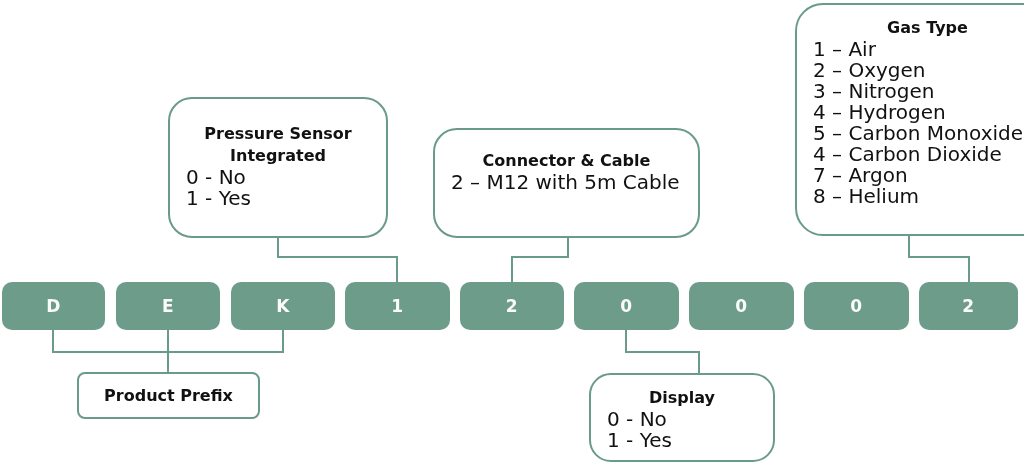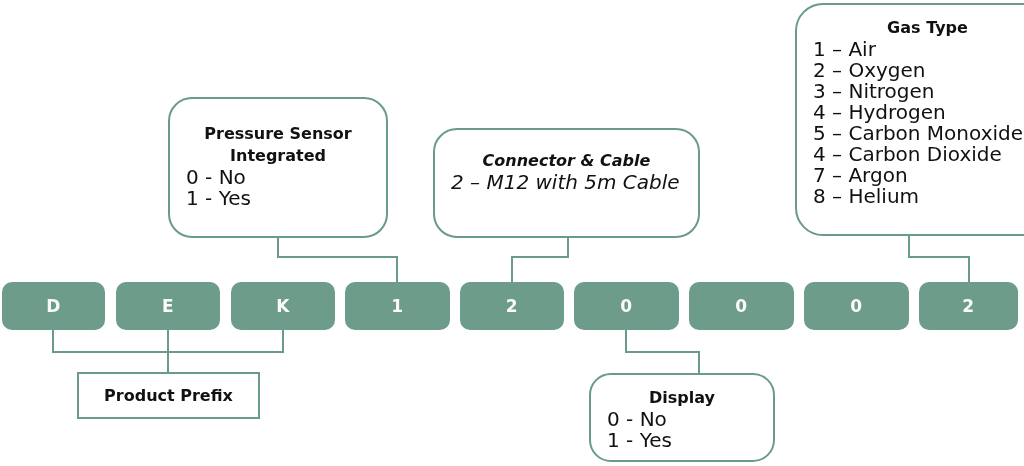--- a/index.html
+++ b/index.html
@@ -81,28 +81,28 @@
 
   <div class="callout" style="left:168px; top:97px; width:220px; height:141px; border-radius:24px; padding-top:24px;">
     <div class="callout-title">Pressure Sensor</div>
     <div class="callout-title">Integrated</div>
     <div class="callout-list">
       <div>0 - No</div>
       <div>1 - Yes</div>
     </div>
   </div>
 
-  <div class="callout" style="left:433px; top:128px; width:267px; height:110px; border-radius:24px; padding-top:20px;font-style:italic;">
+  <div class="callout" style="left:433px; top:128px; width:267px; height:110px; border-radius:24px; padding-top:20px;">
     <div class="callout-title">Connector &amp; Cable</div>
     <div class="callout-list">
       <div>2 – M12 with 5m Cable</div>
     </div>
   </div>
 
-  <div class="callout" style="left:77px; top:372px; width:183px; height:47px; border-radius:0;">
+  <div class="callout" style="left:77px; top:372px; width:183px; height:47px; border-radius:8px;">
     <div class="callout-title" style="line-height:43px;">Product Prefix</div>
   </div>
 
   <div class="callout" style="left:589px; top:373px; width:186px; height:89px; border-radius:22px; padding-top:12px;">
     <div class="callout-title">Display</div>
     <div class="callout-list">
       <div>0 - No</div>
       <div>1 - Yes</div>
     </div>
   </div>

